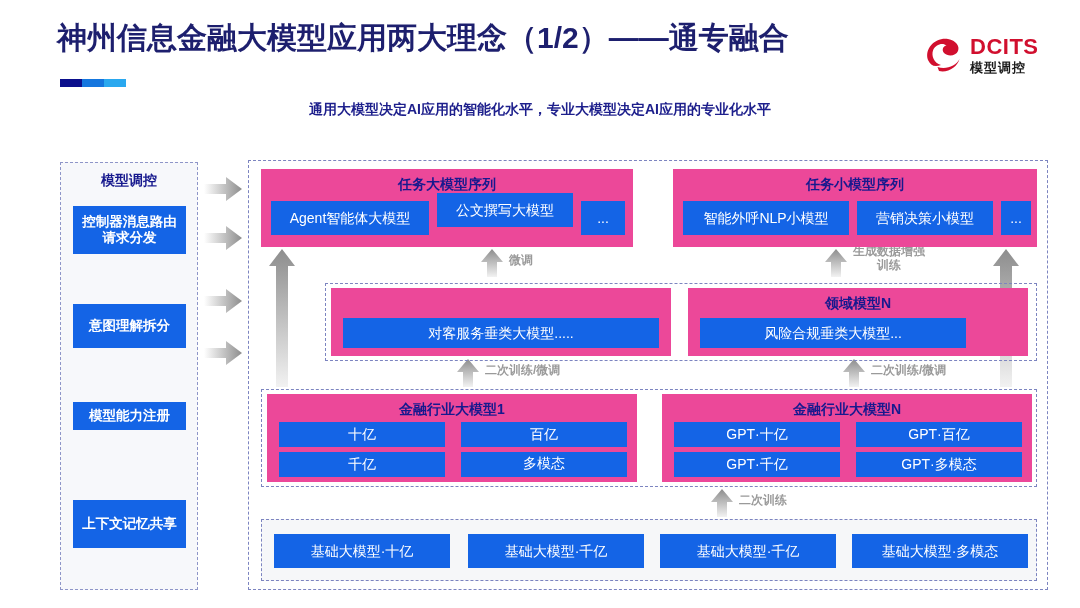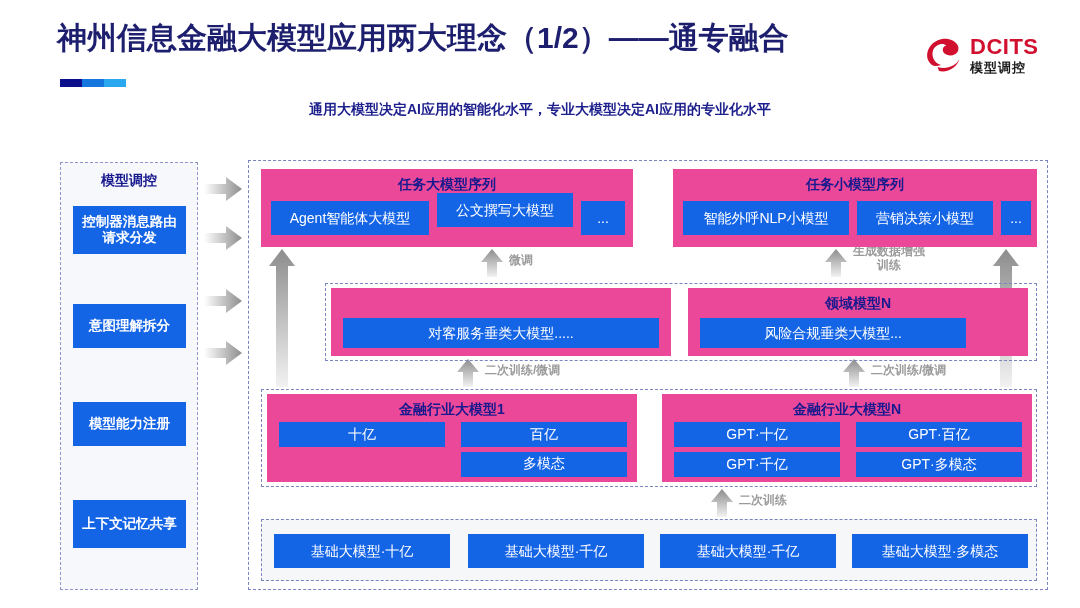--- a/index.html
+++ b/index.html
@@ -63,21 +63,21 @@
   .ctrl-box{
     position:absolute;left:12px;width:113px;
     background:#1464e6;
     color:#fff;font-size:13.5px;font-weight:bold;
     display:flex;align-items:center;justify-content:center;
     text-align:center;line-height:1.22;
     box-sizing:border-box;padding:2px 4px;
   }
   .cb0{top:43px;height:48px;}
   .cb1{top:141px;height:44px;}
-  .cb2{top:239px;height:44px;}
+  .cb2{top:239px;height:28px;}
   .cb3{top:337px;height:48px;}
 
   
   .r-arrow{
     position:absolute;width:38px;height:26px;
   }
   .r-arrow svg{display:block;width:100%;height:100%;}
 
   
   .main-box{
@@ -268,20 +268,21 @@
         <div class="panel-title">领域模型N</div>
         <div class="bbox" style="left:12px;top:30px;width:266px;height:30px;">风险合规垂类大模型...</div>
       </div>
     </div>
 
     <div class="fin-wrap">
       <div class="panel fin-left">
         <div class="panel-title">金融行业大模型1</div>
         <div class="bbox" style="left:12px;top:28px;width:166px;height:25px;">十亿</div>
         <div class="bbox" style="left:194px;top:28px;width:166px;height:25px;">百亿</div>
+        <div class="bbox" style="left:12px;top:58px;width:166px;height:25px;">千亿</div>
         <div class="bbox" style="left:194px;top:58px;width:166px;height:25px;font-family:Liberation Serif, serif;">多模态</div>
       </div>
       <div class="panel fin-right">
         <div class="panel-title">金融行业大模型N</div>
         <div class="bbox" style="left:12px;top:28px;width:166px;height:25px;">GPT·十亿</div>
         <div class="bbox" style="left:194px;top:28px;width:166px;height:25px;text-align:right;">GPT·百亿</div>
         <div class="bbox" style="left:12px;top:58px;width:166px;height:25px;">GPT·千亿</div>
         <div class="bbox" style="left:194px;top:58px;width:166px;height:25px;">GPT·多模态</div>
       </div>
     </div>

